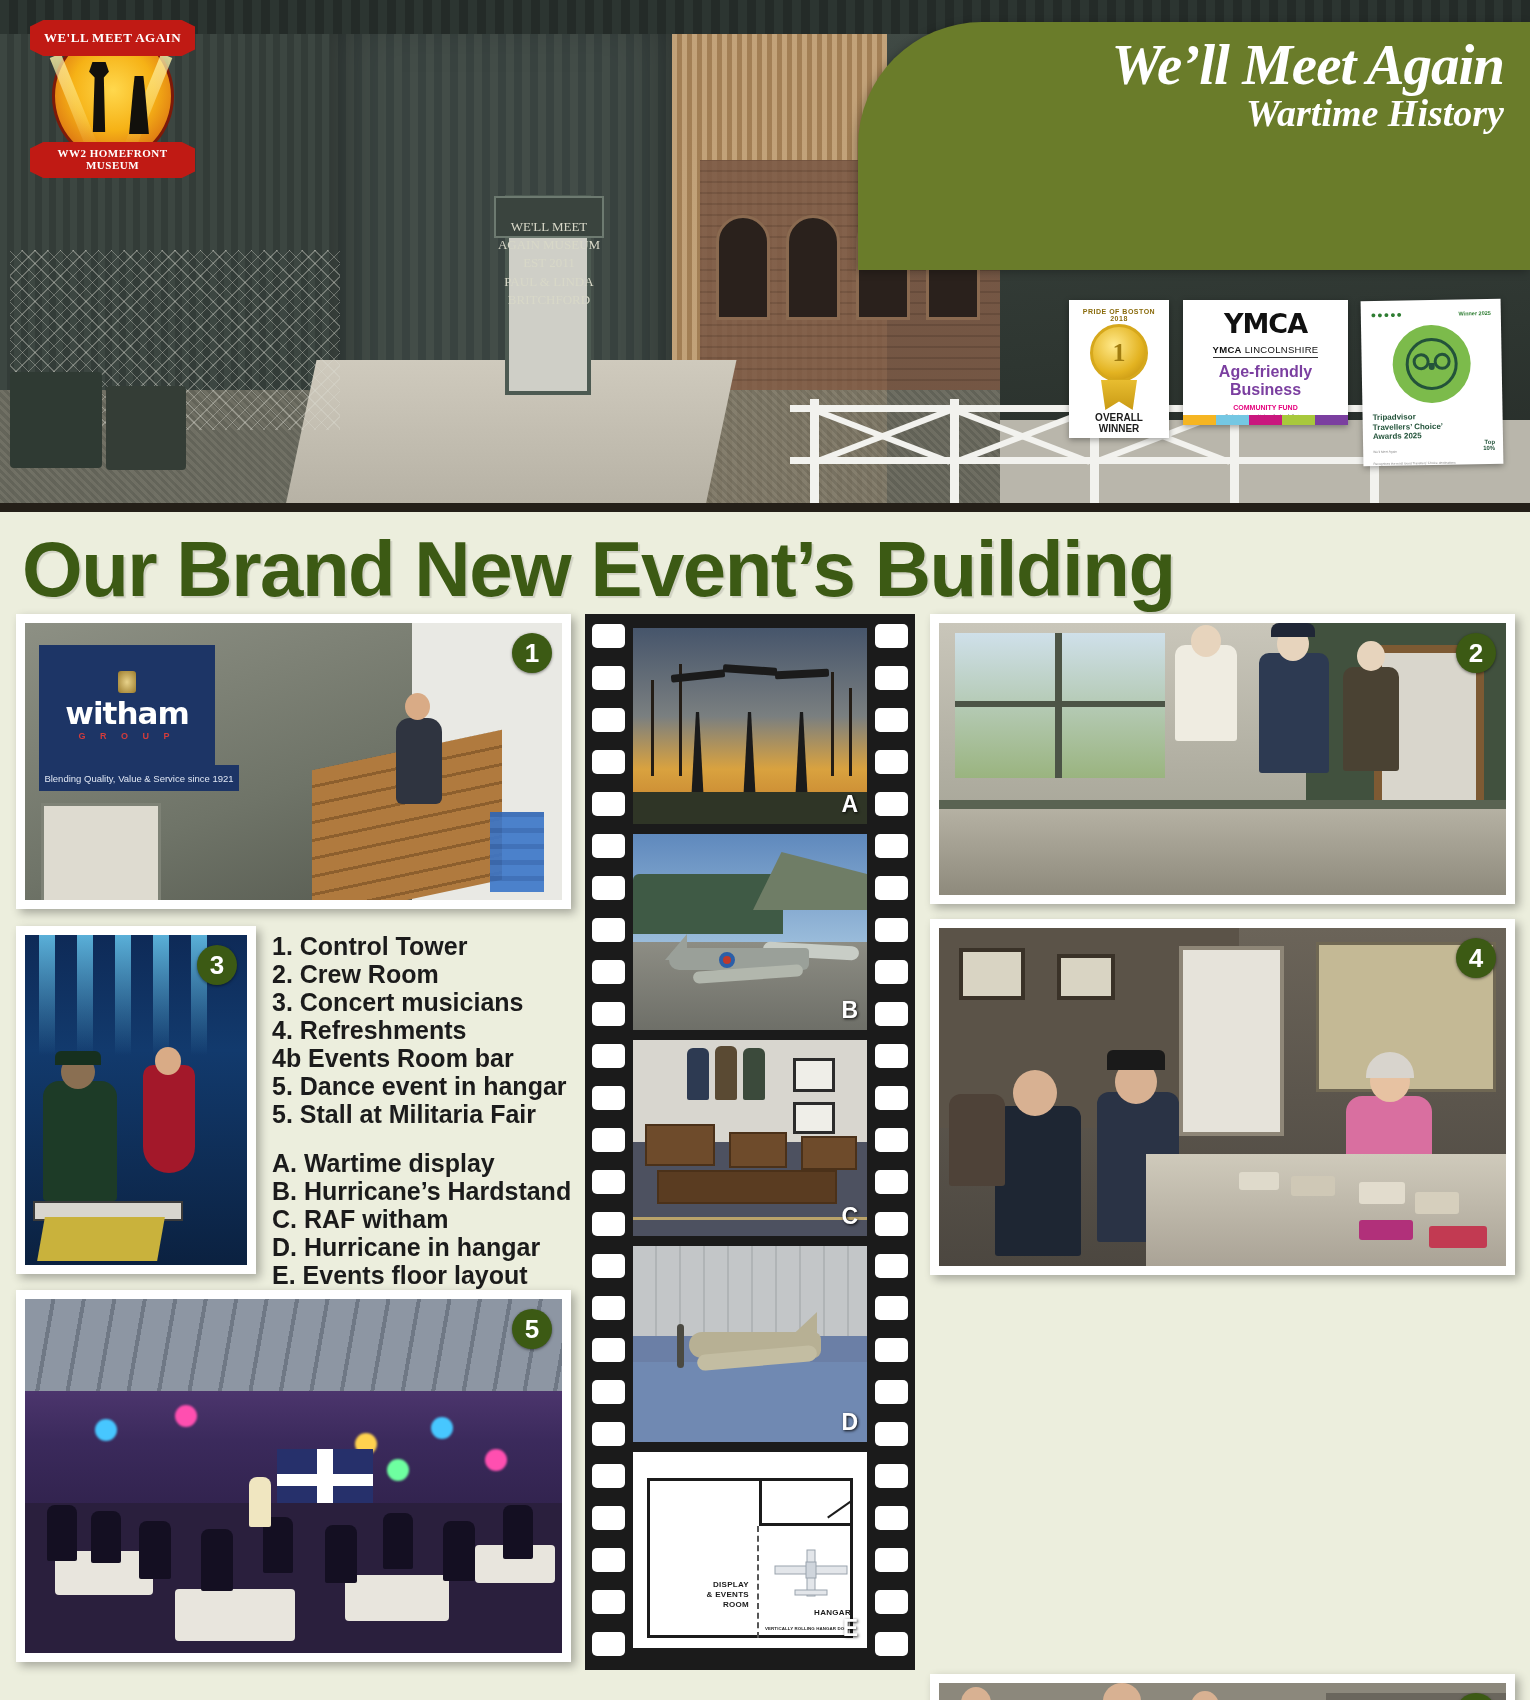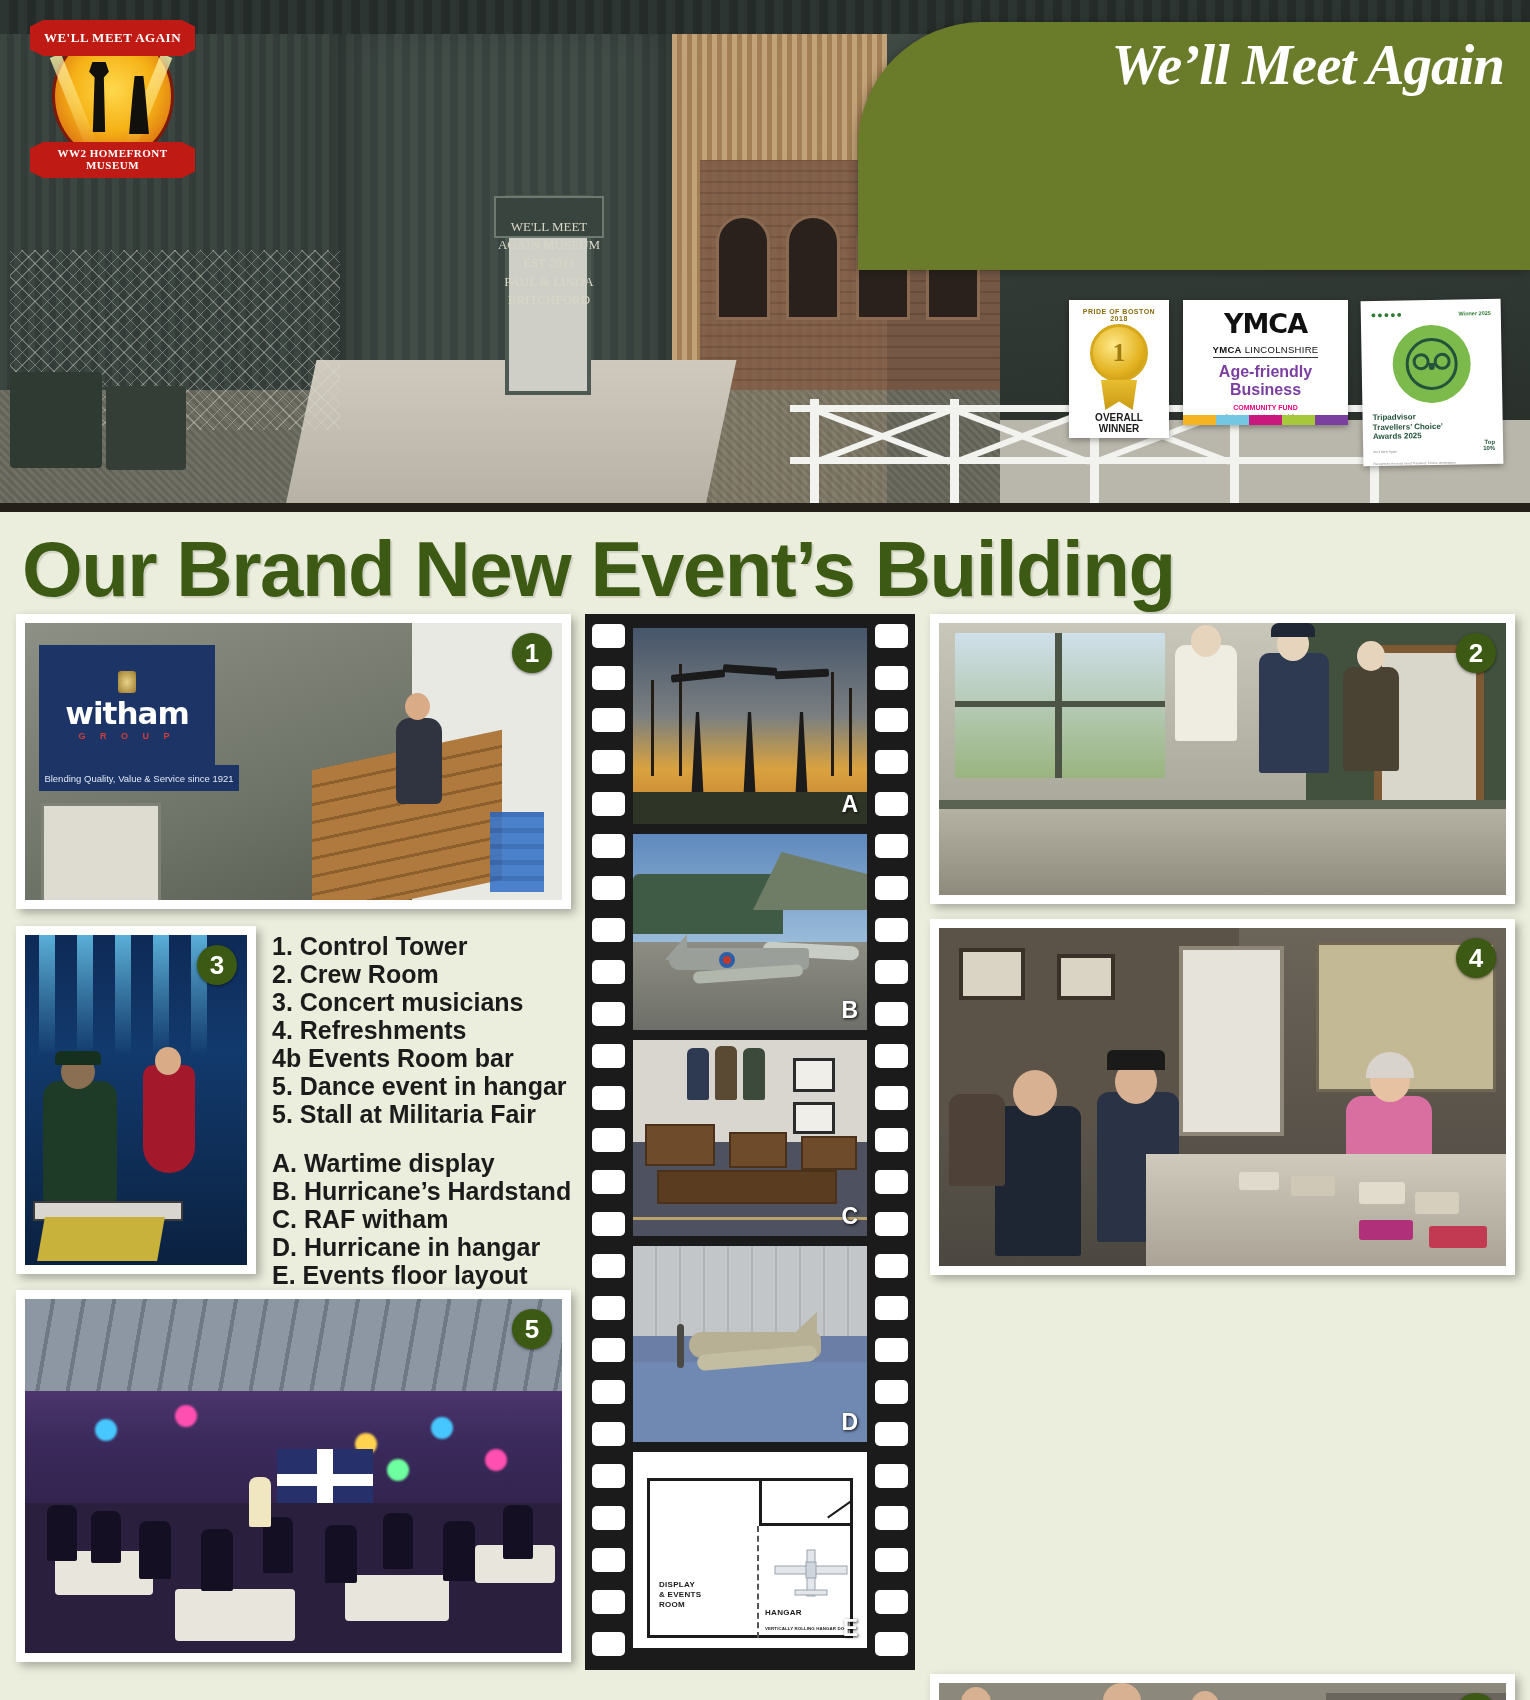--- a/index.html
+++ b/index.html
@@ -264,21 +264,21 @@
   .D-body { position:absolute; left:56px; top:86px; width:132px; height:26px; background:#b7b094; border-radius:14px 8px 8px 14px;}
   .D-tail { position:absolute; left:150px; top:66px; width:34px; height:32px; background:#b7b094; clip-path:polygon(0 100%,100% 0,100% 100%);}
   .D-wing { position:absolute; left:64px; top:104px; width:120px; height:16px; background:#c3bda2; border-radius:8px; transform:rotate(-5deg);}
   .D-prop { position:absolute; left:44px; top:78px; width:7px; height:44px; background:#4b4a42; border-radius:4px;}
   .D-floor { position:absolute; left:0; bottom:0; width:234px; height:80px; background:#7089b2;}
 
   
   .E-bg { position:absolute; inset:0; background:#fff; }
   .E-room { position:absolute; border:3px solid #1b1b1b; }
   .E-dash { position:absolute; border-left:2px dashed #555; }
-  .E-label { position:absolute; font-size:8px; font-weight:bold; color:#1b1b1b; text-align:left; line-height:1.25; letter-spacing:.3px;}
+  .E-label { position:absolute; font-size:8px; font-weight:bold; color:#1b1b1b; text-align:right; line-height:1.25; letter-spacing:.3px;}
   .E-fine { position:absolute; font-size:4.4px; font-weight:bold; color:#1b1b1b; text-align:center; letter-spacing:.1px;}
   .E-plane { position:absolute; }
   .E-arrow { position:absolute; width:30px; height:2px; background:#1b1b1b; transform:rotate(-35deg);}
 
   
   #captions { position:absolute; left:272px; top:318px; width:300px; }
   .cap-line { font-size:25px; font-weight:bold; color:#1b1b1b; line-height:1.12; white-space:nowrap; }
   .cap-gap { height:21px; }
 
   
@@ -394,20 +394,21 @@
     <div class="logo-sil-w"></div>
     <div class="logo-ribbon top">WE'LL MEET  AGAIN</div>
     <div class="logo-ribbon bottom">
       <span>WW2 HOMEFRONT</span>
       <span>MUSEUM</span>
     </div>
   </div>
 
   <div class="title-banner">
     <div class="l1">We’ll Meet Again</div>
+    <div class="l3">Wartime History</div>
   </div>
 
   <div class="badges">
     <div class="badge badge-boston">
       <div class="boston-arc">PRIDE OF BOSTON 2018</div>
       <div class="rosette-wrap">
         <div class="rosette">1</div>
         <div class="ribbon-tail"></div>
       </div>
       <div class="boston-win">

